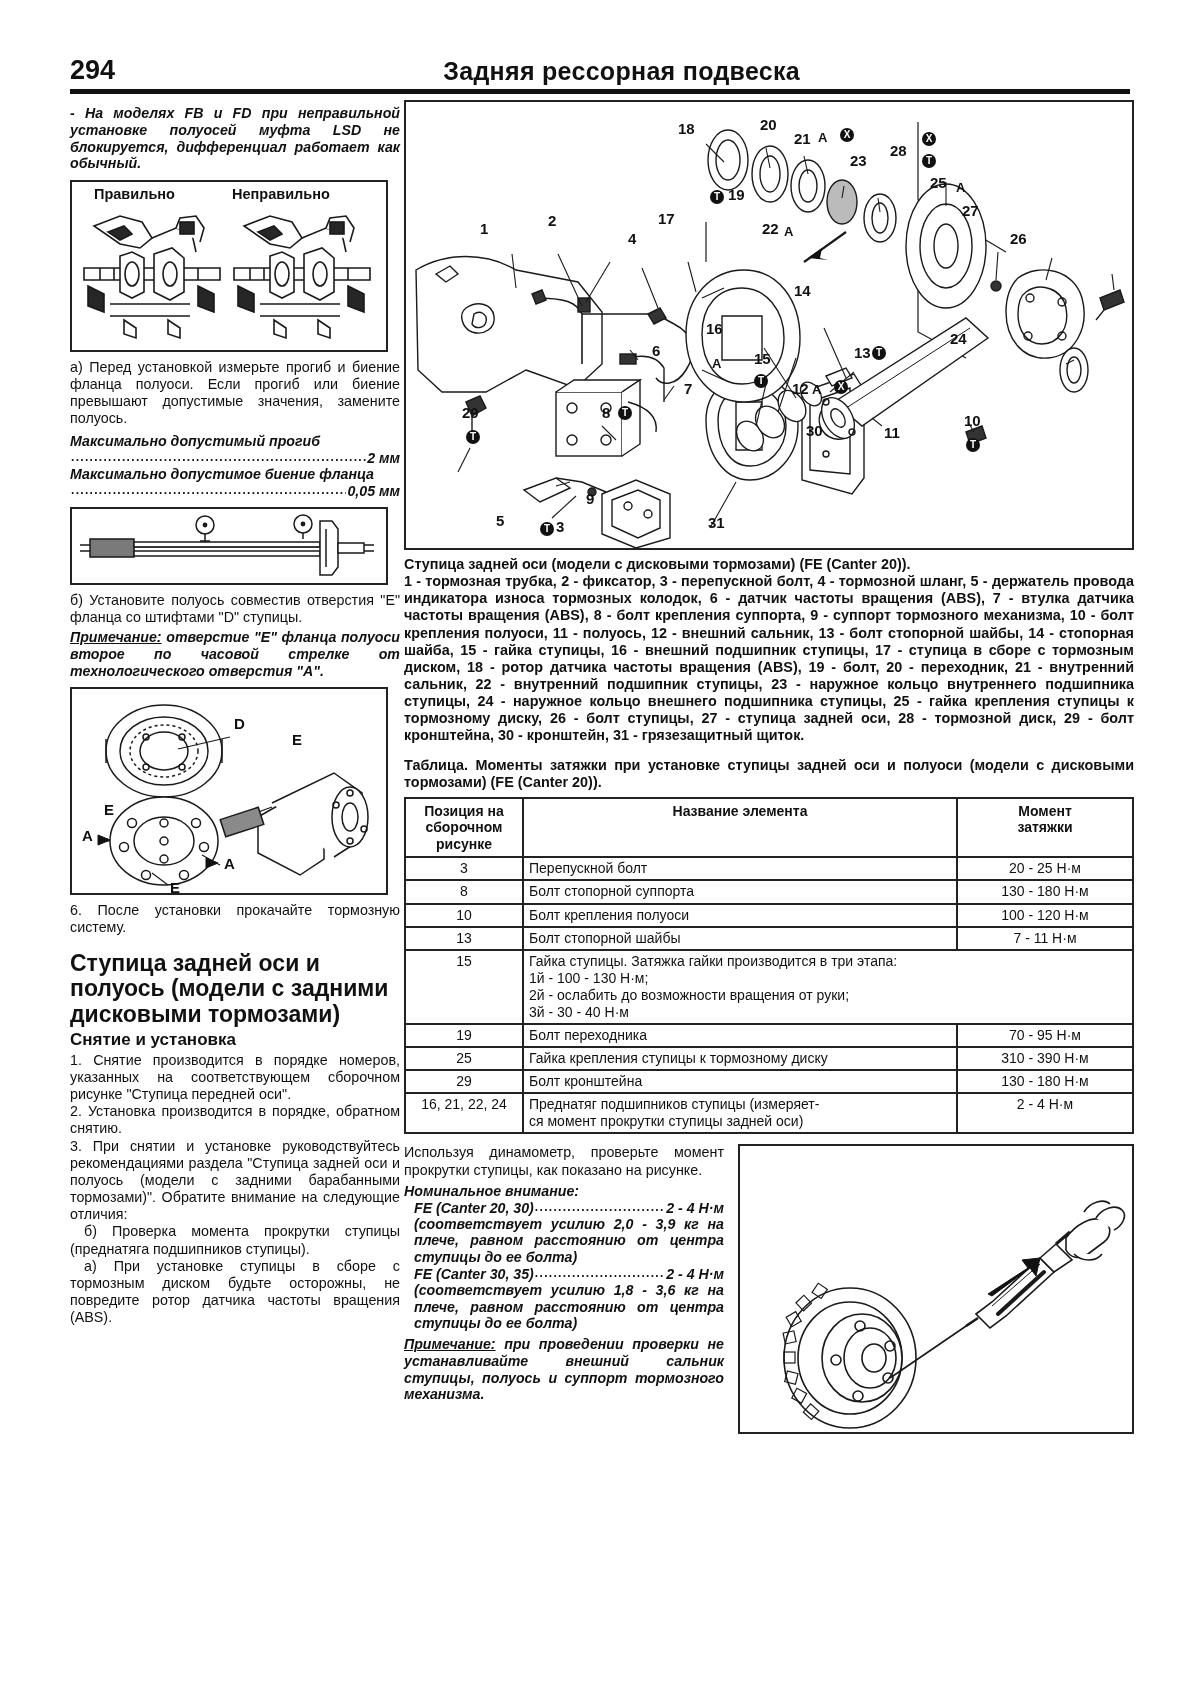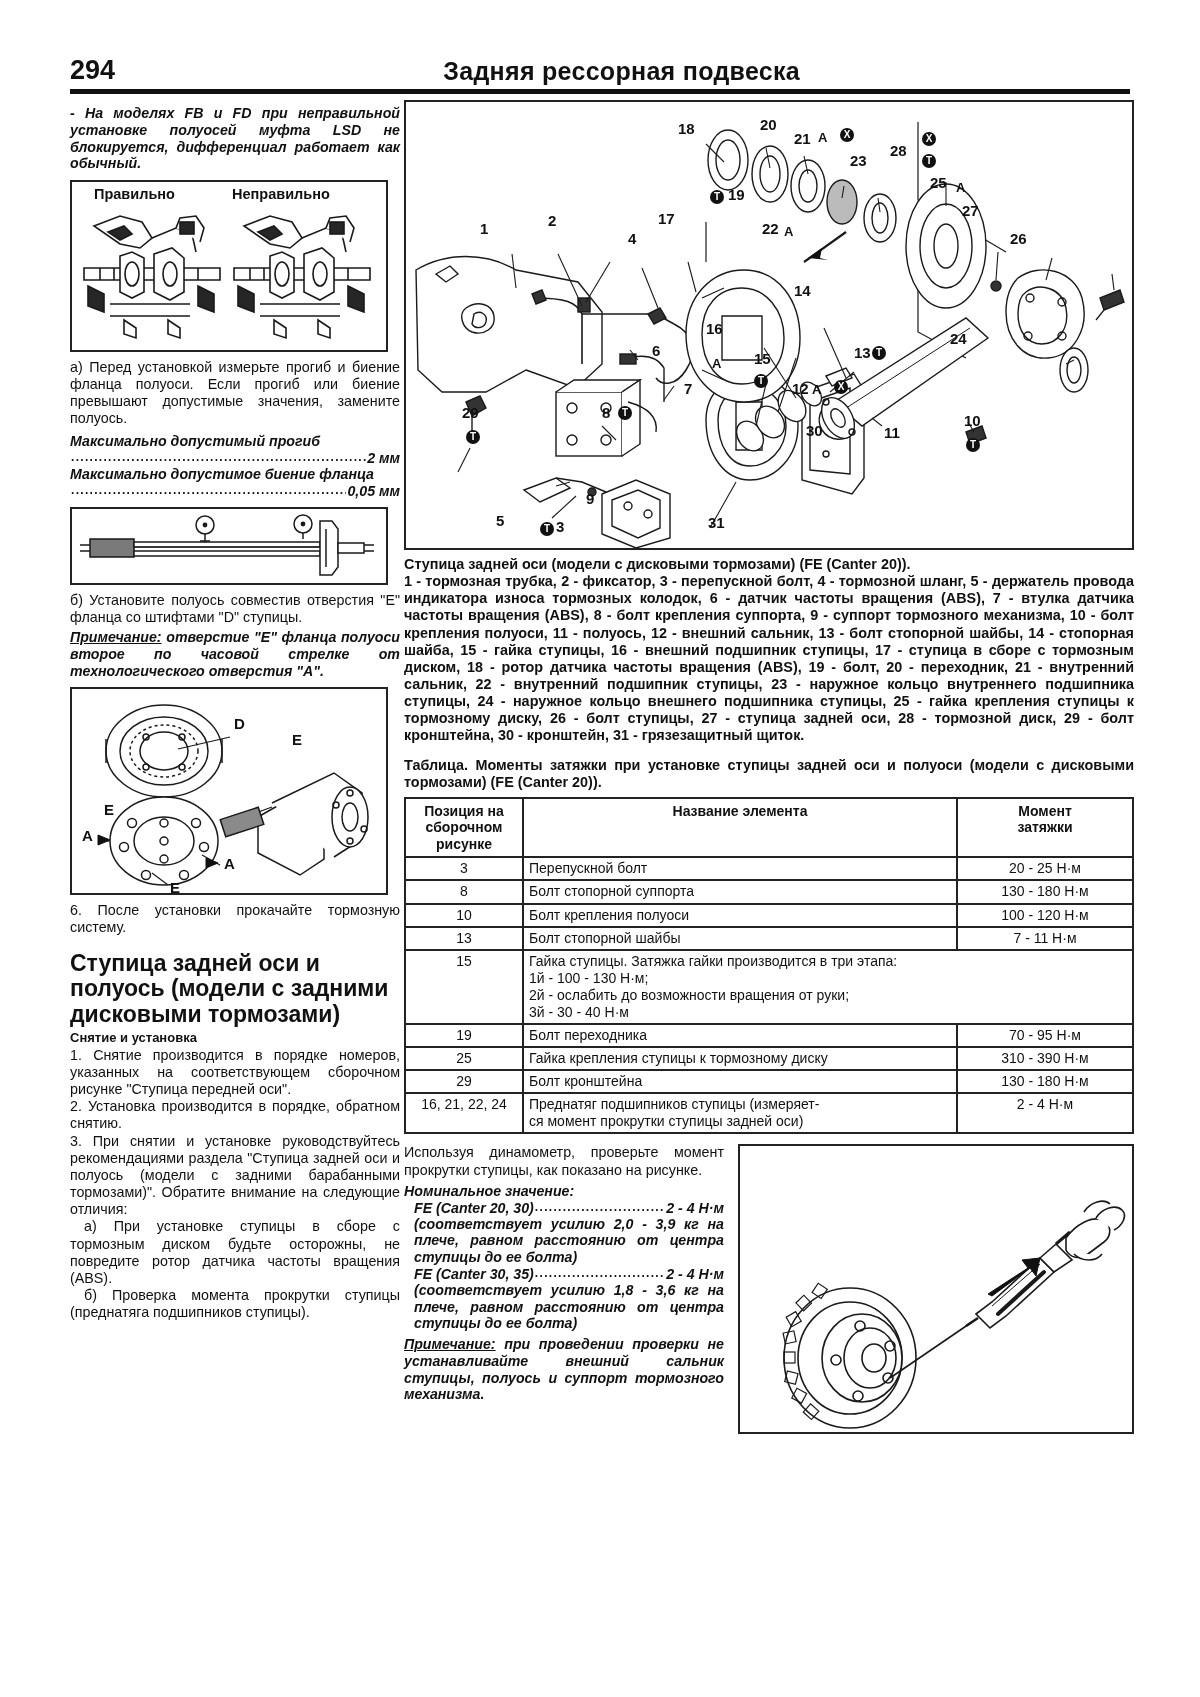--- a/index.html
+++ b/index.html
@@ -49,21 +49,21 @@
     position: relative; top: -2px;
   }
   .leader .val { white-space: nowrap; }
 
   
   .figbox { border: 2px solid #222; background: #fff; position: relative; overflow: hidden; }
 
   h2.sect {
     font-size: 23px; font-weight: bold; line-height: 1.12; margin: 0 0 2px 0;
   }
-  h3.sub { font-size: 13px; font-weight: bold; margin: 2px 0 2px 0; }
+  h3.sub { font-size: 17px; font-weight: bold; margin: 2px 0 2px 0; }
 
   
   #assembly-figure { width: 730px; height: 450px; }
   .num { position: absolute; font-size: 15px; font-weight: bold; font-family: "Liberation Sans", sans-serif; }
   .badge {
     position: absolute; width: 14px; height: 14px; border-radius: 50%;
     background: #111; color: #fff; font-size: 10px; font-weight: bold;
     display: flex; align-items: center; justify-content: center; line-height: 1;
   }
   .marka { position: absolute; font-size: 13px; font-weight: bold; }
@@ -250,22 +250,22 @@
     </div>
 
     <div class="body-txt" style="margin-top:7px;">6. После установки прокачайте тормозную систему.</div>
 
     <h2 class="sect" style="margin-top:14px;">Ступица задней оси и полуось (модели с задними дисковыми тормозами)</h2>
     <h3 class="sub">Снятие и установка</h3>
 
     <div class="body-txt">1. Снятие производится в порядке номеров, указанных на соответствующем сборочном рисунке "Ступица передней оси".</div>
     <div class="body-txt">2. Установка производится в порядке, обратном снятию.</div>
     <div class="body-txt">3. При снятии и установке руководствуйтесь рекомендациями раздела "Ступица задней оси и полуось (модели с задними барабанными тормозами)". Обратите внимание на следующие отличия:</div>
+    <div class="body-txt ind">б) Проверка момента прокрутки ступицы (преднатяга подшипников ступицы).</div>
     <div class="body-txt ind">а) При установке ступицы в сборе с тормозным диском будьте осторожны, не повредите ротор датчика частоты вращения (ABS).</div>
-    <div class="body-txt ind">б) Проверка момента прокрутки ступицы (преднатяга подшипников ступицы).</div>
   </div>
 
   <div class="col-right">
 
     <div class="figbox" id="assembly-figure">
       <svg width="726" height="446" viewBox="0 0 726 446">
         <g stroke="#1a1a1a" fill="none" stroke-width="1.4">
 
           <path d="M512 20 L512 98 L600 150" stroke-width="1.2"></path>
           <path d="M512 150 L512 230 L560 256" stroke-width="1.2"></path>
@@ -532,21 +532,21 @@
           <td class="name">Преднатяг подшипников ступицы (измеряет-
 ся момент прокрутки ступицы задней оси)</td>
           <td class="nm">2 - 4 Н·м</td>
         </tr>
       </tbody>
     </table>
 
     <div class="bottom-wrap">
       <div class="bottom-text">
         <div class="body-txt">Используя динамометр, проверьте момент прокрутки ступицы, как показано на рисунке.</div>
-        <div class="spec-line" style="margin-top:4px;">Номинальное значение:</div>
+        <div class="spec-line" style="margin-top:4px;">Номинальное внимание:</div>
         <div class="leader" style="padding-left:10px;">
           <span class="lbl">FE (Canter 20, 30)</span>
           <span class="dots">.................................................</span>
           <span class="val">2 - 4 Н·м</span>
         </div>
         <div class="ital" style="padding-left:10px;">(соответствует усилию 2,0 - 3,9 кг на плече, равном расстоянию от центра ступицы до ее болта)</div>
         <div class="leader" style="padding-left:10px;">
           <span class="lbl">FE (Canter 30, 35)</span>
           <span class="dots">.................................................</span>
           <span class="val">2 - 4 Н·м</span>

